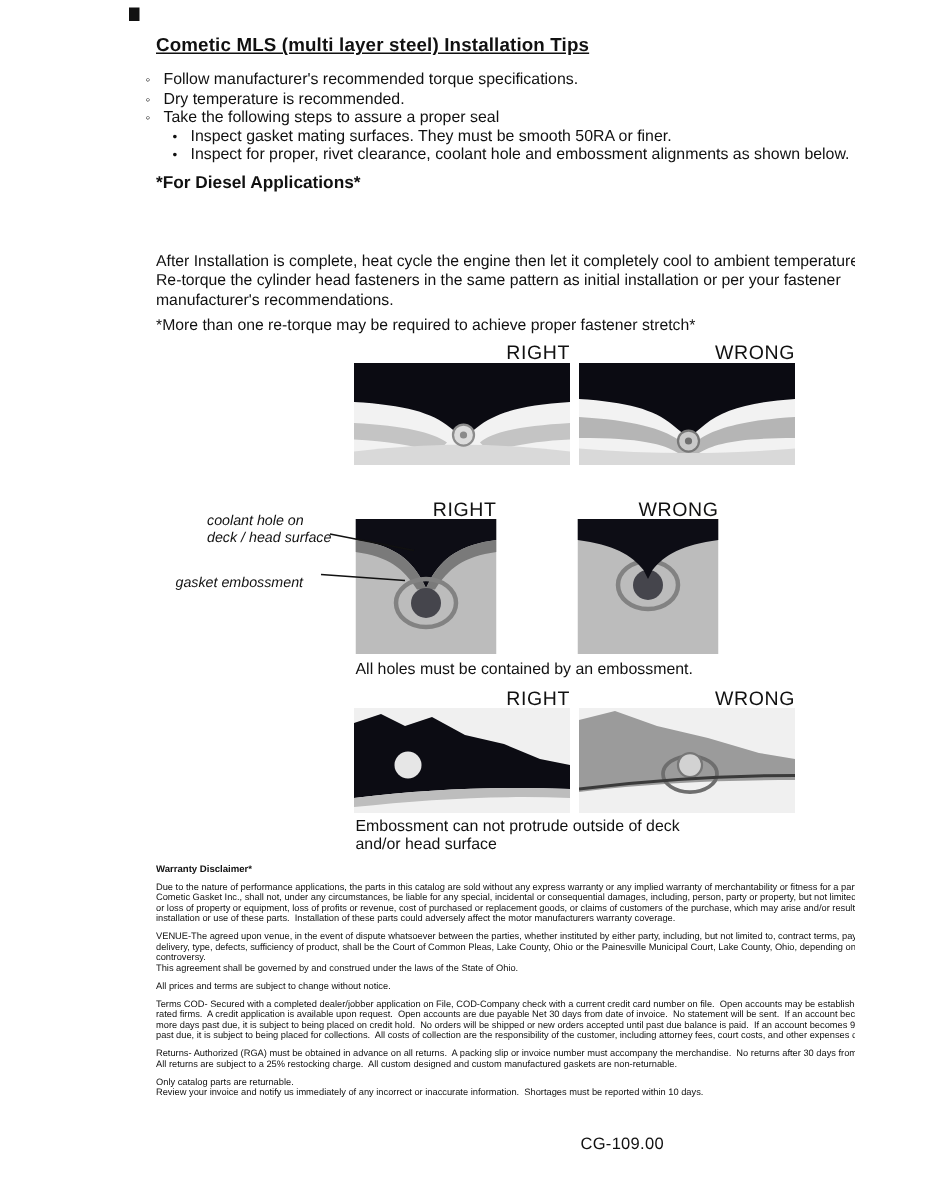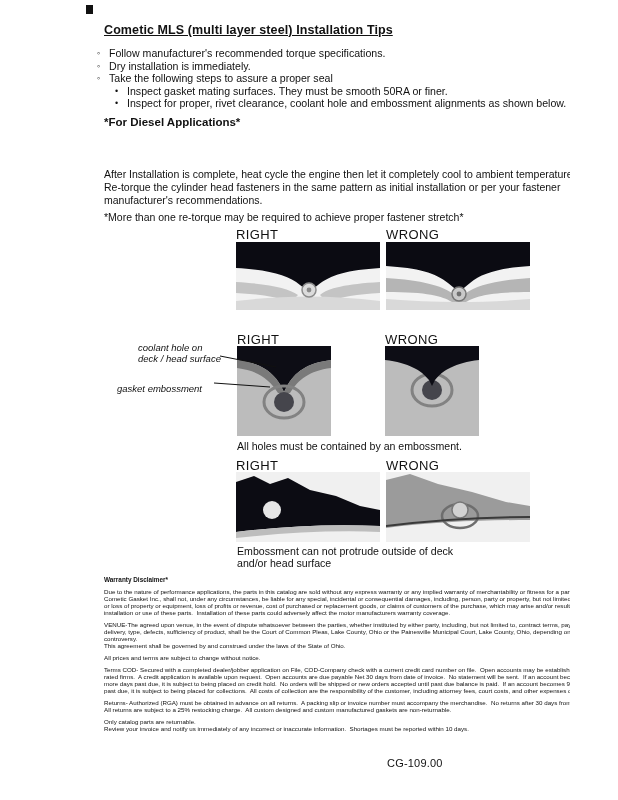--- a/index.html
+++ b/index.html
@@ -7,21 +7,21 @@
     position:relative;width:570px;height:800px;background:#ffffff;overflow:hidden;
     font-family:"Liberation Sans", sans-serif;color:#111;
   }
   .abs{position:absolute;}
   #reg-mark{left:86px;top:5px;width:7px;height:9px;background:#111;}
   #title{left:104px;top:23px;font-size:12.5px;font-weight:bold;text-decoration:underline;margin:0;letter-spacing:.1px;}
   .bullet-line{display:flex;gap:5px;font-size:10.6px;line-height:12px;white-space:nowrap;}
   .bullet-line .marker{width:7px;flex:0 0 auto;font-size:9px;line-height:12px;}
   .h-bold{font-size:11.5px;font-weight:bold;}
   .para{font-size:10.5px;line-height:13px;width:482px;}
-  .rw-head{font-size:13px;letter-spacing:.4px;text-align:left;}
+  .rw-head{font-size:13px;letter-spacing:.4px;text-align:right;}
   .caption{font-size:10.6px;line-height:12px;}
   .panel{line-height:0;}
   .panel svg{display:block;}
   .small-label{font-size:9.5px;line-height:11px;font-style:italic;}
   #legal{width:508px;font-size:6.2px;line-height:7px;text-align:left;}
   #legal .lg-head{font-size:6.4px;font-weight:bold;margin:0 0 5px 0;}
   #legal p{margin:0 0 5px 0;white-space:pre-wrap;}
   #doc-code{font-size:11px;letter-spacing:.2px;text-align:center;}
   #leader-lines{pointer-events:none;z-index:5;}
 </style>
@@ -33,21 +33,21 @@
   <div id="reg-mark" class="abs"></div>
 
   <h1 id="title" class="abs">Cometic MLS (multi layer steel) Installation Tips</h1>
 
   <div class="abs bullet-line" style="left:97px;top:47px">
     <span class="marker">◦</span>
     <span>Follow manufacturer's recommended torque specifications.</span>
   </div>
   <div class="abs bullet-line" style="left:97px;top:59.5px">
     <span class="marker">◦</span>
-    <span>Dry installation is immediately.</span>
+    <span>Dry temperature is recommended.</span>
   </div>
   <div class="abs bullet-line" style="left:97px;top:72px">
     <span class="marker">◦</span>
     <span>Take the following steps to assure a proper seal</span>
   </div>
   <div class="abs bullet-line" style="left:115px;top:84.5px">
     <span class="marker">•</span>
     <span>Inspect gasket mating surfaces.  They must be smooth 50RA or finer.</span>
   </div>
   <div class="abs bullet-line" style="left:115px;top:97px">

